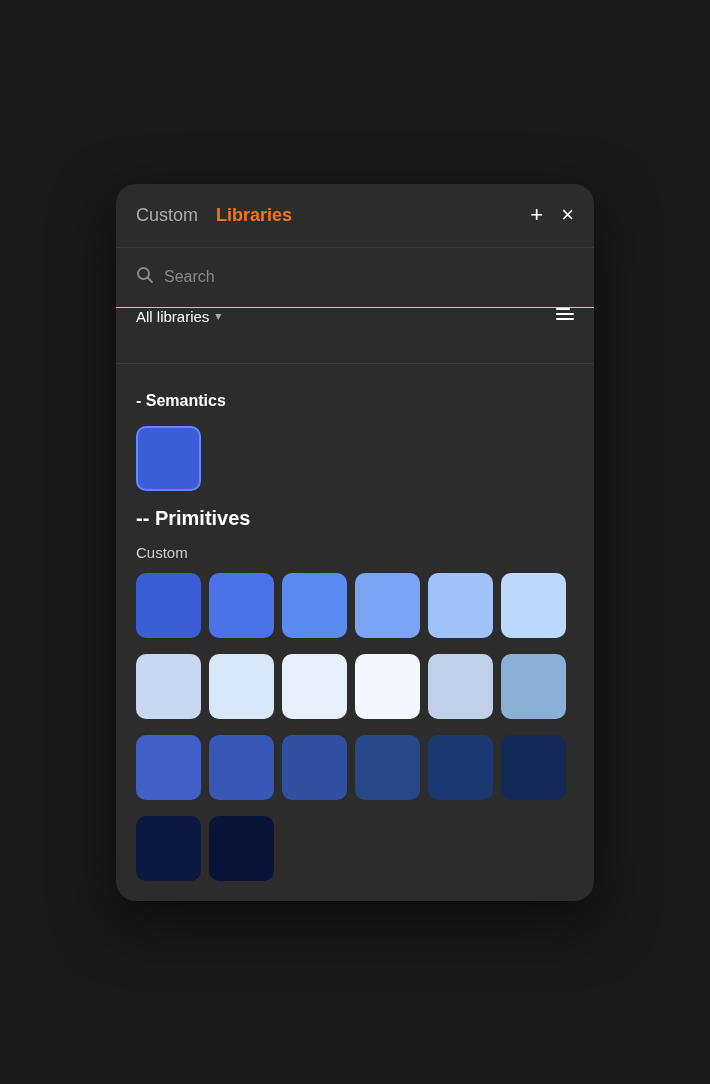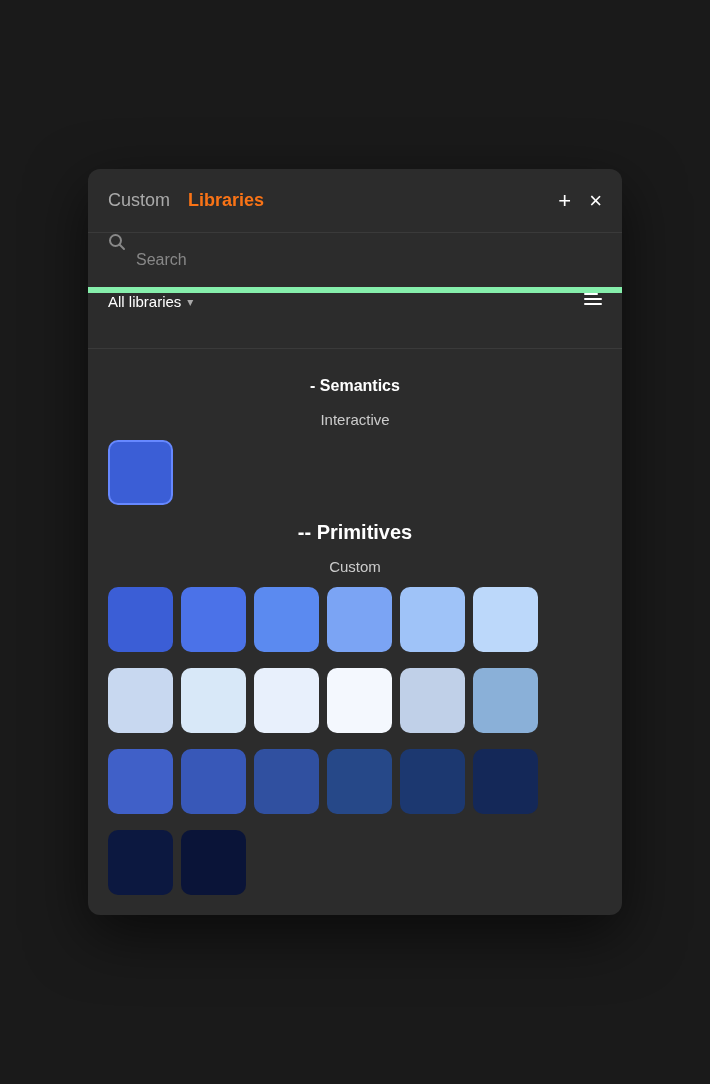--- a/index.html
+++ b/index.html
@@ -13,23 +13,23 @@
       display: flex;
       justify-content: center;
       align-items: center;
       min-height: 1084px;
       width: 710px;
       font-family: -apple-system, BlinkMacSystemFont, 'Segoe UI', sans-serif;
     }
 
     .panel-wrapper {
       position: relative;
-      width: 534px;
+      width: 478px;
       background: #2c2c2c;
-      border-radius: 12px;
+      border-radius: 20px;
       overflow: hidden;
       box-shadow: 0 20px 60px rgba(0,0,0,0.6);
     }
 
     
     .header {
       display: flex;
       align-items: center;
       padding: 0 20px;
       height: 64px;
@@ -60,23 +60,24 @@
       font-size: 22px;
       cursor: pointer;
       margin-left: 18px;
       line-height: 1;
       font-weight: 300;
     }
 
     
     .search-bar {
       display: flex;
+      align-items: center;
       padding: 0 20px;
       height: 60px;
-      border-bottom: 6px solid #86efac;
+      border-bottom: 1px solid #86efac;
     }
 
     .search-icon {
       color: #888;
       font-size: 18px;
       margin-right: 10px;
       flex-shrink: 0;
     }
 
     .search-input {
@@ -136,21 +137,20 @@
     }
 
     .list-icon-line:first-child {
       width: 14px;
     }
 
     
     .content {
       padding: 20px 20px 20px 20px;
       overflow-y: auto;
-      text-align: center;
     }
 
     .section-header {
       color: #ffffff;
       font-size: 16px;
       font-weight: 600;
       margin-bottom: 16px;
       margin-top: 8px;
     }
 
@@ -262,21 +262,20 @@
       <div class="list-icon-line"></div>
       <div class="list-icon-line" style="width:18px"></div>
       <div class="list-icon-line" style="width:18px"></div>
     </div>
   </div>
 
   <div class="content">
 
     <div class="section-header">- Semantics</div>
 
-    <div class="group-label">Interactive</div>
 
     <div class="swatch-single swatch-interactive"></div>
 
     <div class="sub-section-header">-- Primitives</div>
 
     <div class="group-label">Custom</div>
 
     <div class="swatch-grid">
       <div class="swatch row1-1"></div>
       <div class="swatch row1-2"></div>

